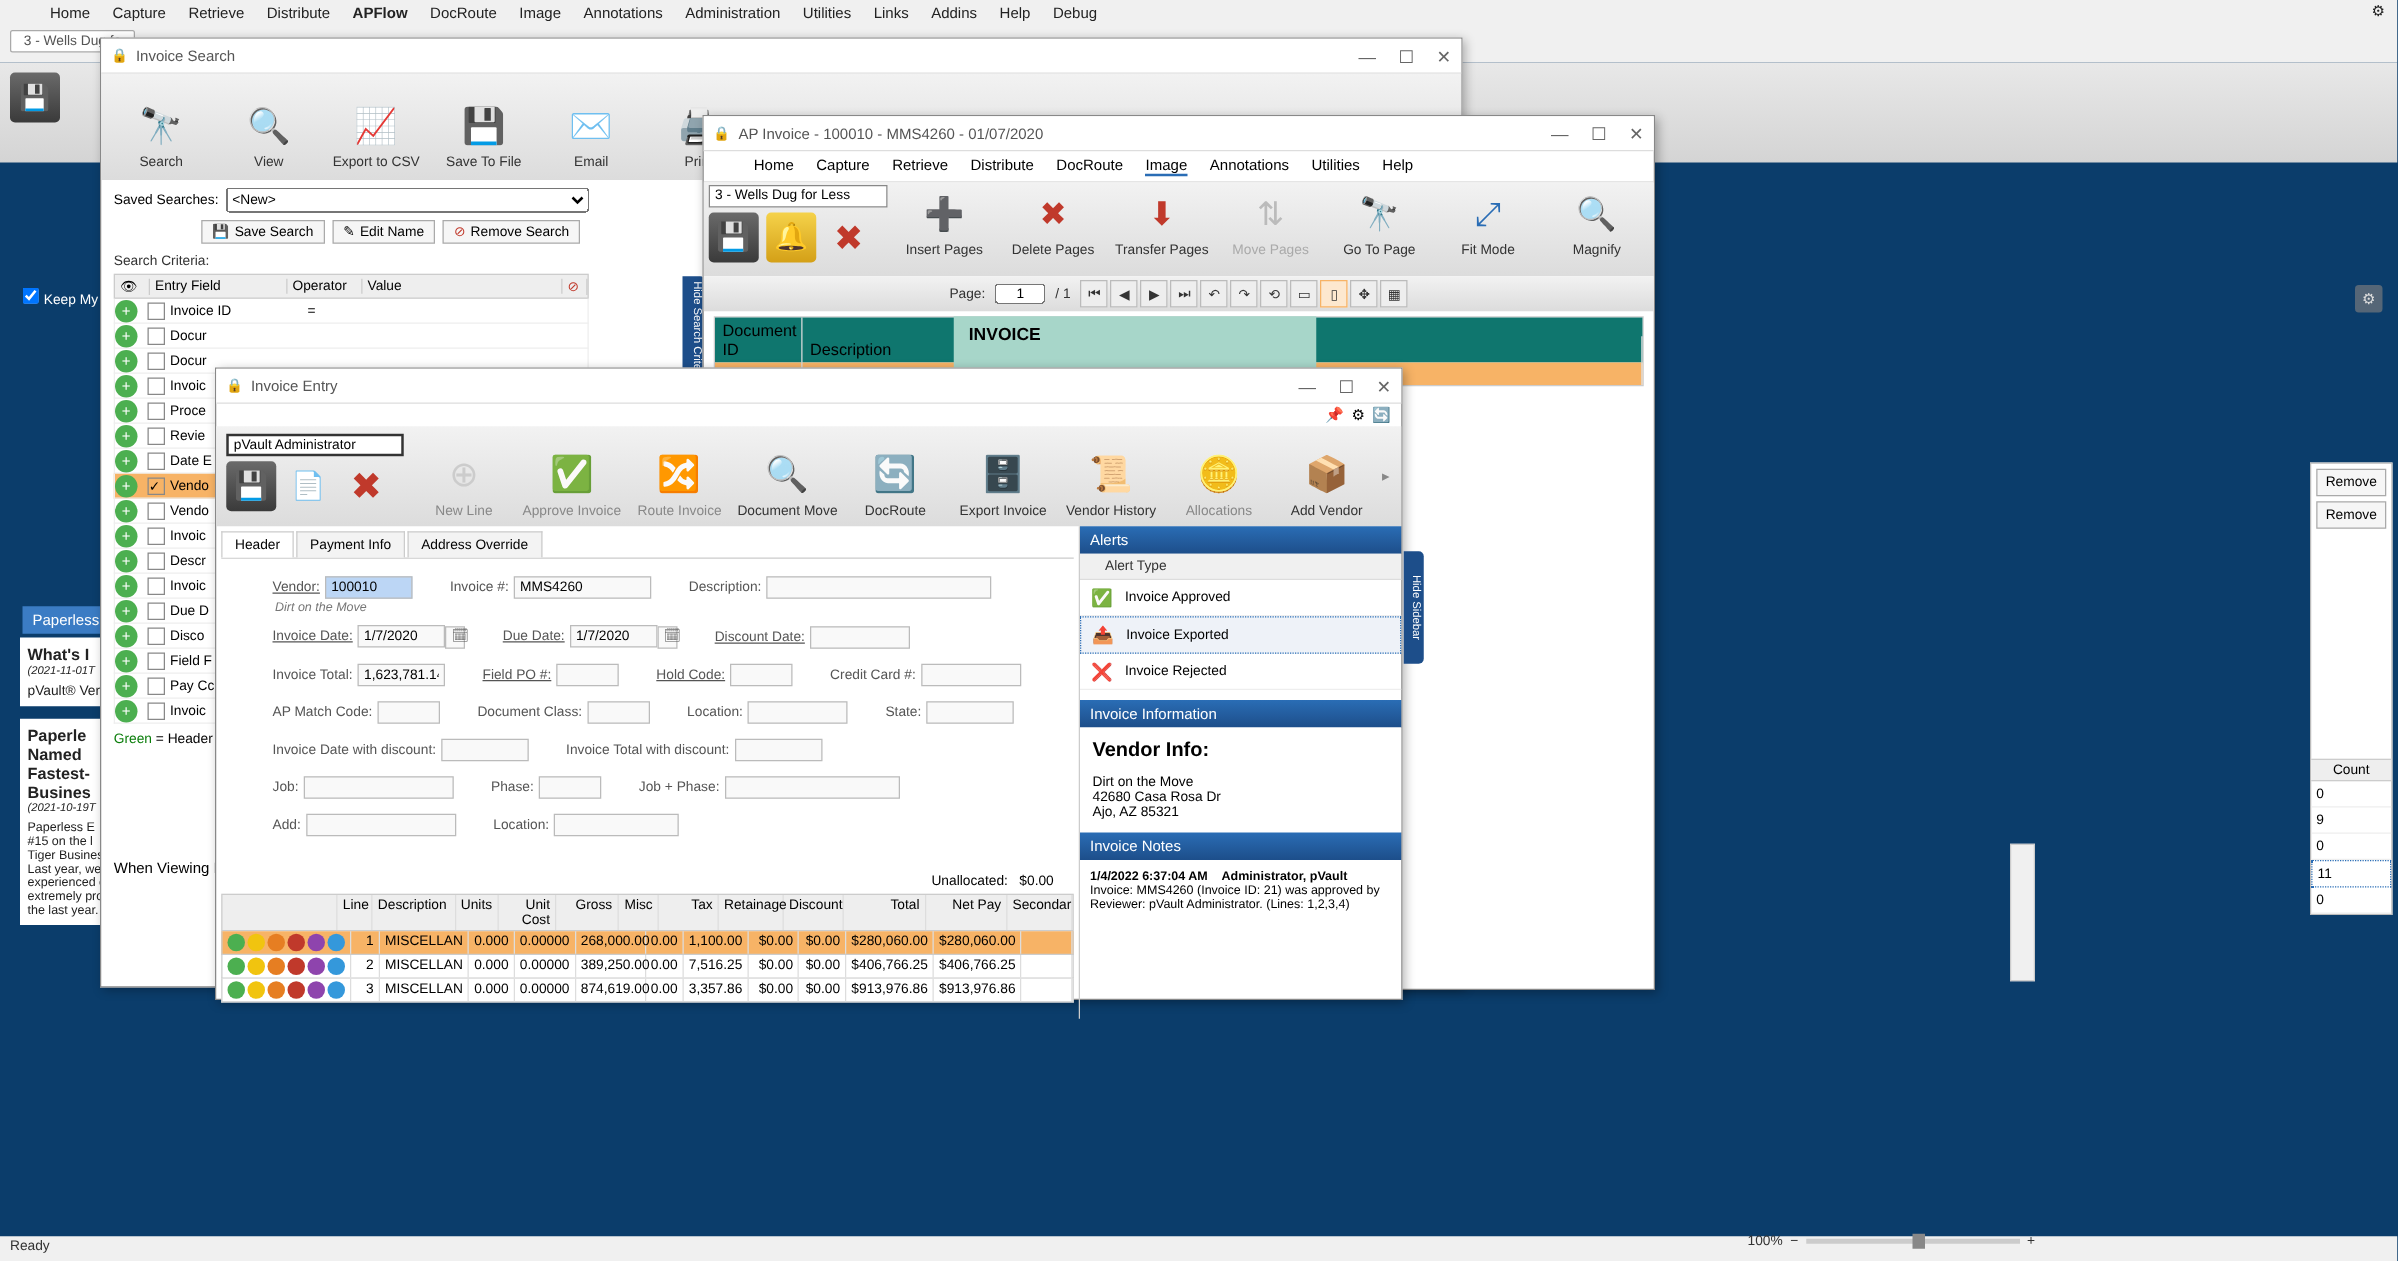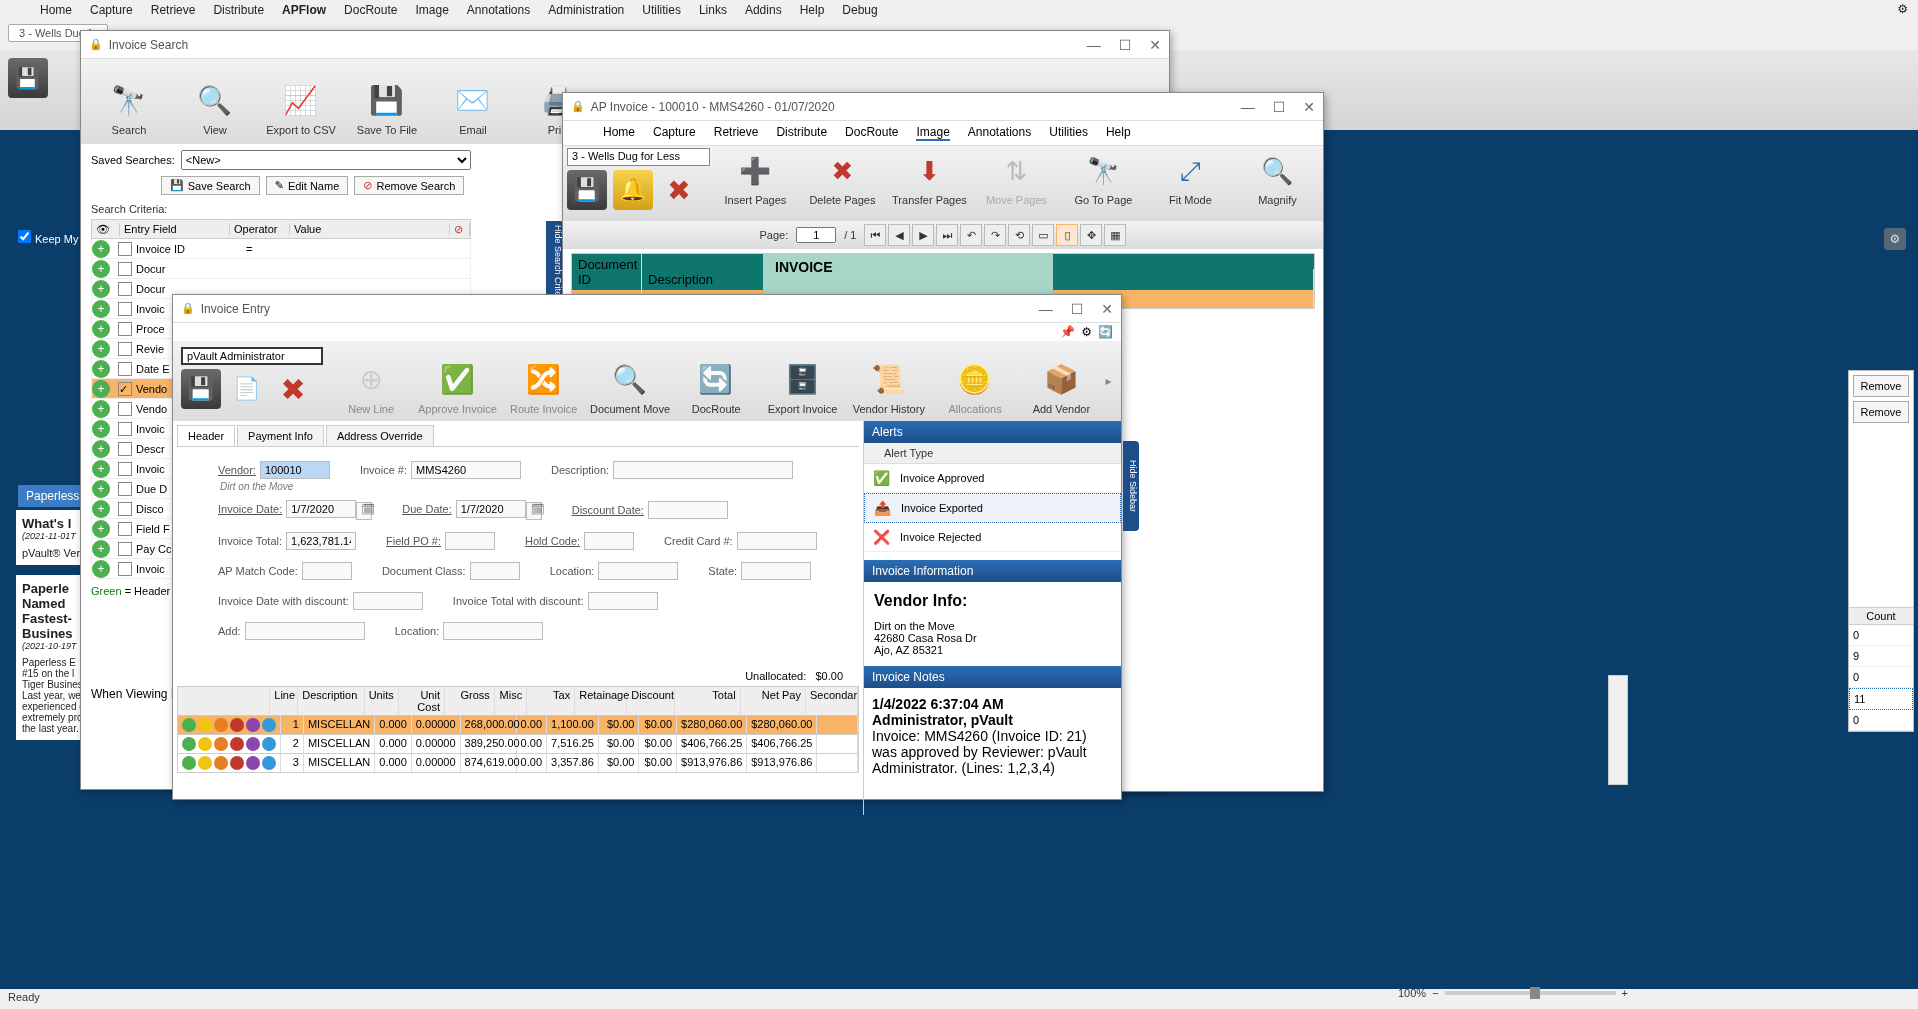--- a/index.html
+++ b/index.html
@@ -120,21 +120,21 @@
 
 
 .ie-right { flex: 1; border-left: 1px solid #ccc; position: relative; }
 .panel-h { background: linear-gradient(#2a6db5,#1d4e8a); color: #fff; font-size: 12px; padding: 4px 8px; }
 .alert-h { background: #f0f0f0; color: #333; font-size: 11px; padding: 4px 20px; border-bottom: 1px solid #ddd; }
 .alert-row { display: flex; align-items: center; gap: 8px; padding: 4px 8px; font-size: 11px; border-bottom: 1px solid #eee; }
 .alert-row.sel { background: #eef2f8; border: 1px dotted #2a6db5; }
 .alert-ico { width: 20px; height: 20px; display: inline-flex; align-items: center; justify-content: center; font-size: 14px; }
 .vendor-block { padding: 10px; font-size: 11px; background: #fff; }
 .vendor-block h3 { font-size: 16px; margin-bottom: 10px; }
-.notes { padding: 8px; font-size: 14px; }
+.notes { padding: 8px; font-size: 10px; }
 .notes .stamp { font-weight: bold; }
 .hide-side { position: absolute; right: -18px; top: 20px; width: 16px; height: 90px; background: #1d4e8a; color: #fff; font-size: 9px; writing-mode: vertical-rl; text-align: center; padding: 4px 1px; border-radius: 0 4px 4px 0; }
 
 
 .count-panel { position: absolute; right: 4px; top: 370px; width: 66px; background: #fff; border: 1px solid #bbb; }
 .count-panel .btn { border: 1px solid #aaa; background: #f6f6f6; font-size: 11px; padding: 4px 0; text-align: center; margin: 4px; }
 .count-panel .h { background: #eee; font-size: 11px; text-align: center; padding: 2px; border-top: 1px solid #ccc; border-bottom: 1px solid #ccc; }
 .count-panel .v { font-size: 11px; padding: 4px; border-bottom: 1px solid #eee; }
 .count-panel .v.sel { border: 1px dotted #2a6db5; }
 
@@ -605,20 +605,25 @@
         </div>
         <div class="fr">
           <div><label>AP Match Code:</label><input style="width: 50px;"></div>
           <div><label>Document Class:</label><input style="width: 50px;"></div>
           <div><label>Location:</label><input style="width: 80px;"></div>
           <div><label>State:</label><input style="width: 70px;"></div>
         </div>
         <div class="fr">
           <div><label>Invoice Date with discount:</label><input style="width: 70px;"></div>
           <div><label>Invoice Total with discount:</label><input style="width: 70px;"></div>
+        </div>
+        <div class="fr">
+          <div><label>Job:</label><input style="width: 120px;"></div>
+          <div><label>Phase:</label><input style="width: 50px;"></div>
+          <div><label>Job + Phase:</label><input style="width: 140px;"></div>
         </div>
         <div class="fr">
           <div><label>Add:</label><input style="width: 120px;"></div>
           <div><label>Location:</label><input style="width: 100px;"></div>
         </div>
       </div>
       <div class="unalloc"><span>Unallocated:</span> &nbsp; <span>$0.00</span></div>
       <div class="ie-grid">
         <div class="h">
           <div class="ig-icons"></div>

